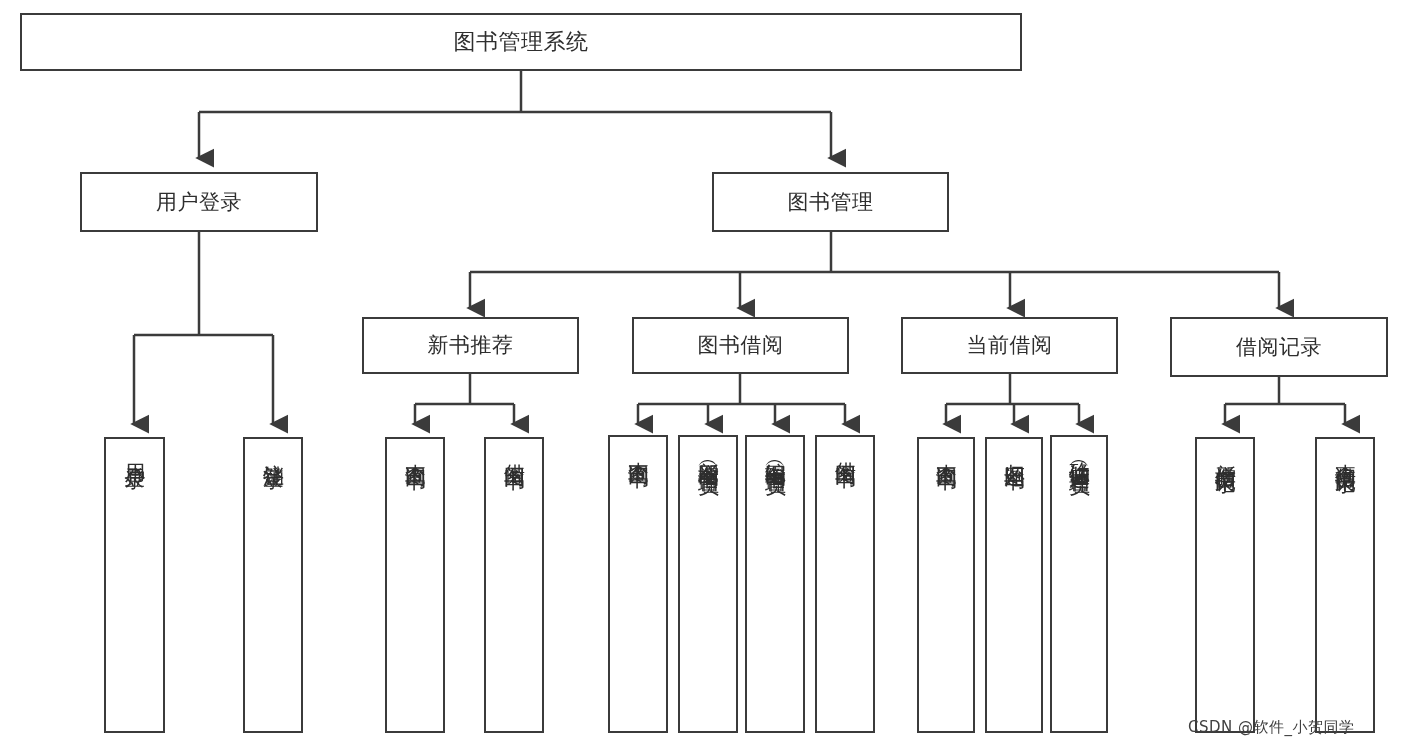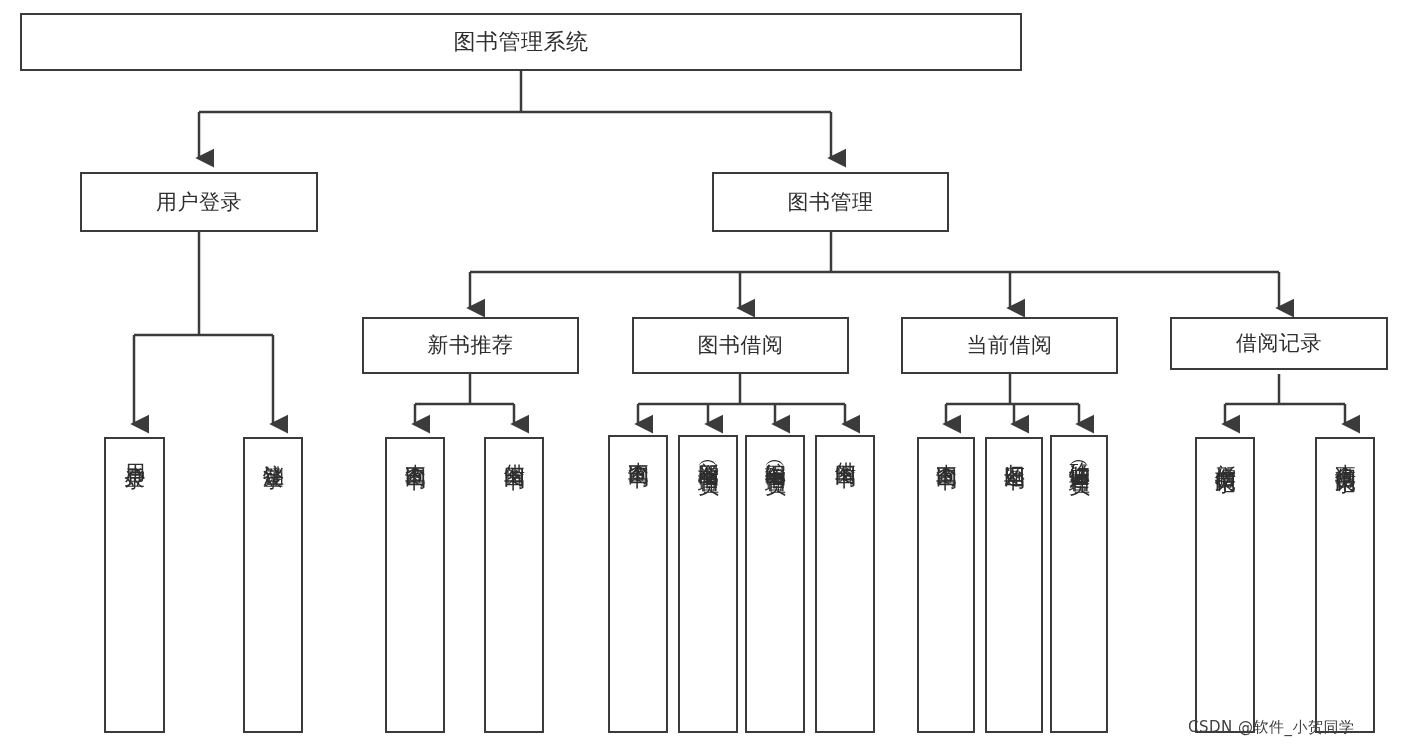--- a/index.html
+++ b/index.html
@@ -134,21 +134,21 @@
 
   <div class="node horiz" style="left:712px; top:172px; width:237px; height:60px;">
     <span class="label">图书管理</span>
   </div>
   <div class="node horiz" style="left:632px; top:317px; width:217px; height:57px;">
     <span class="label">图书借阅</span>
   </div>
   <div class="node horiz" style="left:901px; top:317px; width:217px; height:57px;">
     <span class="label">当前借阅</span>
   </div>
-  <div class="node horiz" style="left:1170px; top:317px; width:218px; height:53px;">
+  <div class="node horiz" style="left:1170px; top:317px; width:218px; height:60px;">
     <span class="label">借阅记录</span>
   </div>
 
   <div class="node vert" style="left:104px; top:437px; width:61px; height:296px;">
     <span class="label">用户登录</span>
   </div>
   <div class="node vert" style="left:243px; top:437px; width:60px; height:296px;">
     <span class="label">注销登录</span>
   </div>
 

